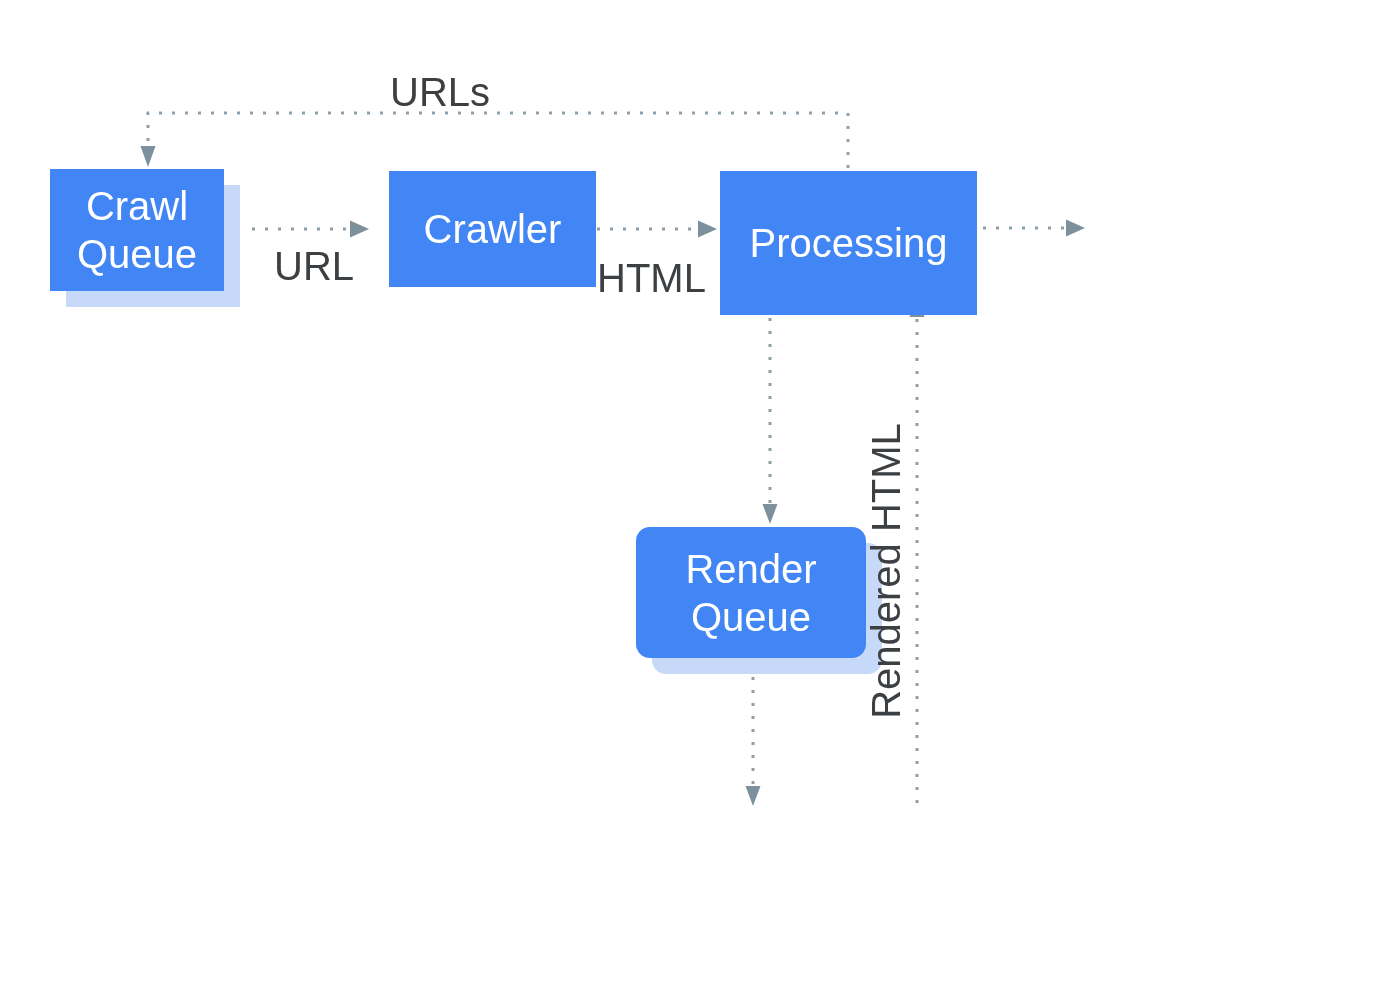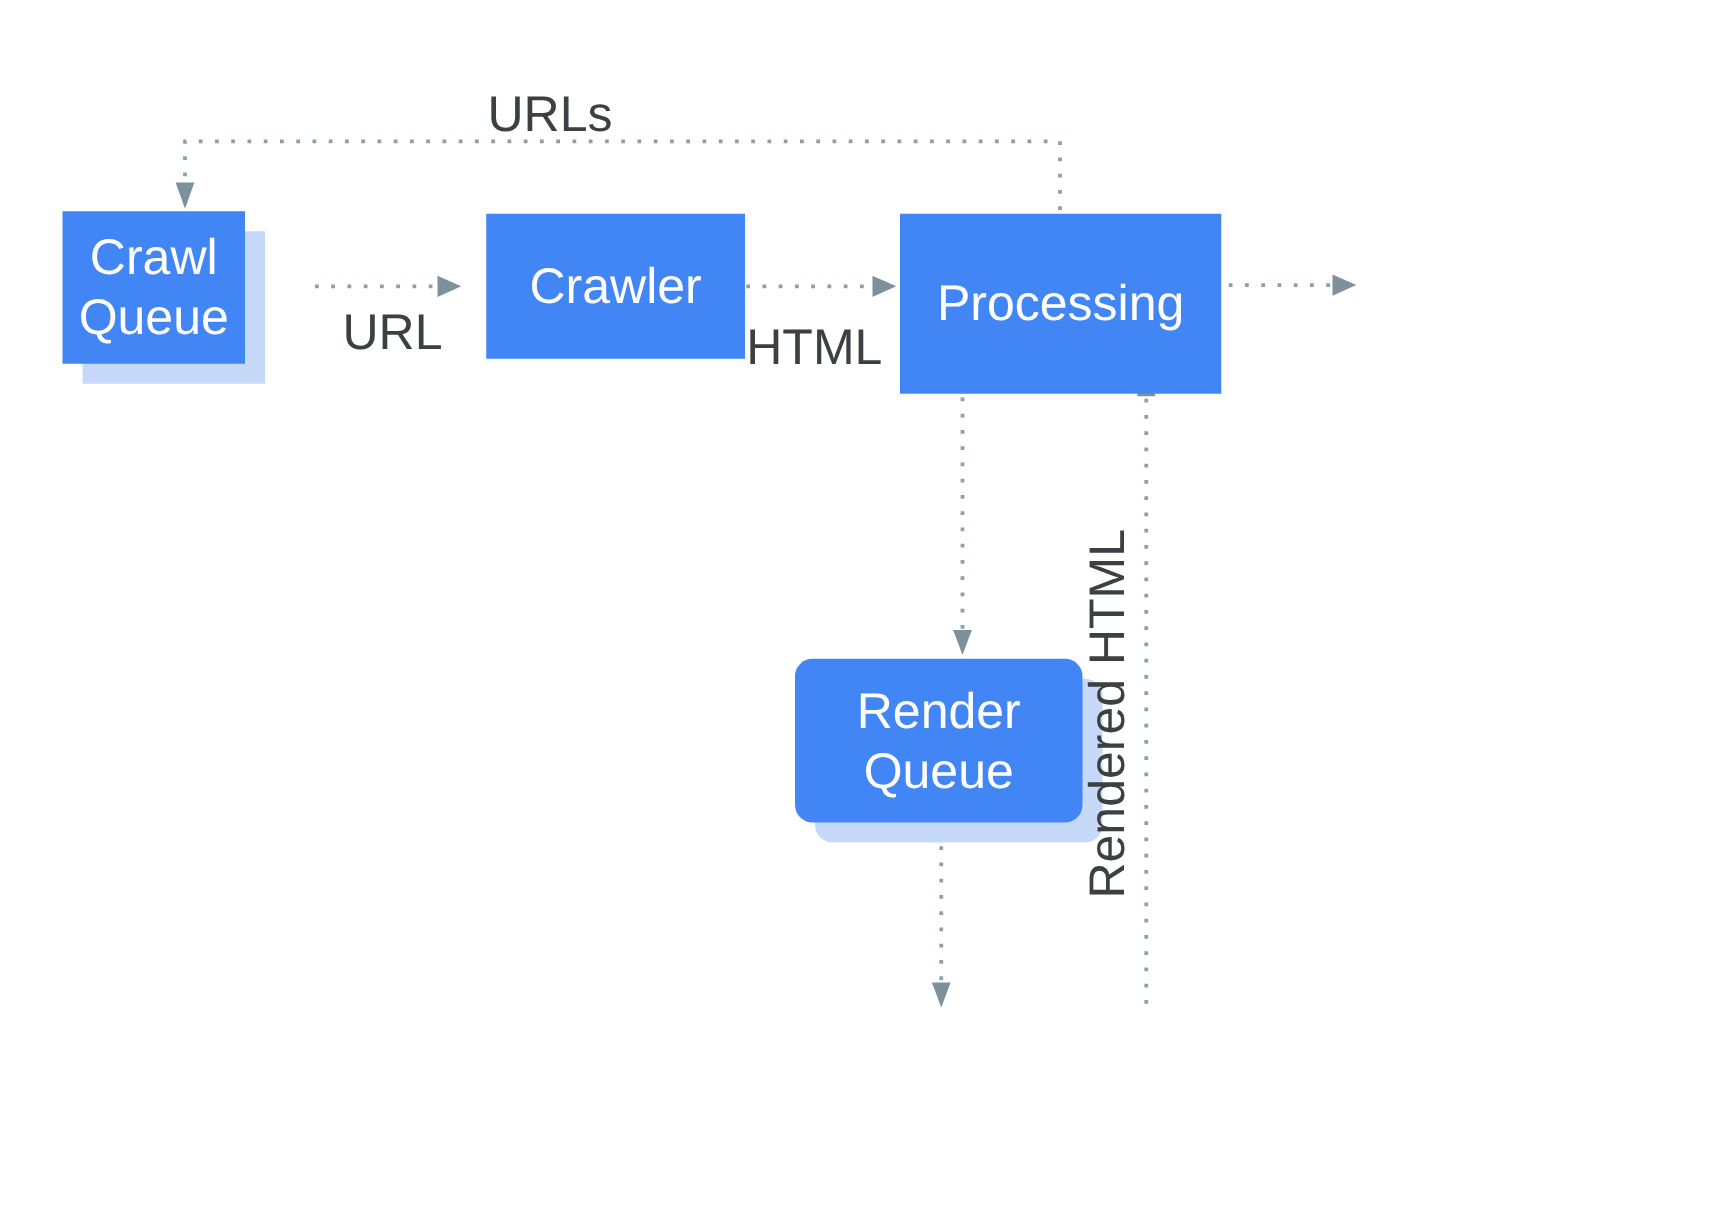--- a/index.html
+++ b/index.html
@@ -39,21 +39,21 @@
     color: var(--node-text);
     display: flex;
     align-items: center;
     justify-content: center;
     text-align: center;
     font-size: 40px;
     line-height: 1.2;
     font-weight: 400;
   }
   .node.stacked { box-shadow: 16px 16px 0 0 var(--node-shadow); }
-  .node-crawl-queue  { left: 50px;   top: 169px; width: 146px; height: 122px; }
+  .node-crawl-queue  { left: 50px;   top: 169px; width: 174px; height: 122px; }
   .node-crawler      { left: 389px;  top: 171px; width: 207px; height: 116px; }
   .node-processing   { left: 720px;  top: 171px; width: 257px; height: 144px; }
   .node-index        { left: 1089px; top: 172px; width: 216px; height: 111px; }
   .node-render-queue { left: 636px;  top: 527px; width: 230px; height: 131px; border-radius: 14px; }
   .node-renderer     { left: 728px;  top: 808px; width: 237px; height: 124px; }
   .edge-label {
     position: absolute;
     color: var(--label-text);
     font-size: 40px;
     line-height: 1.0;

